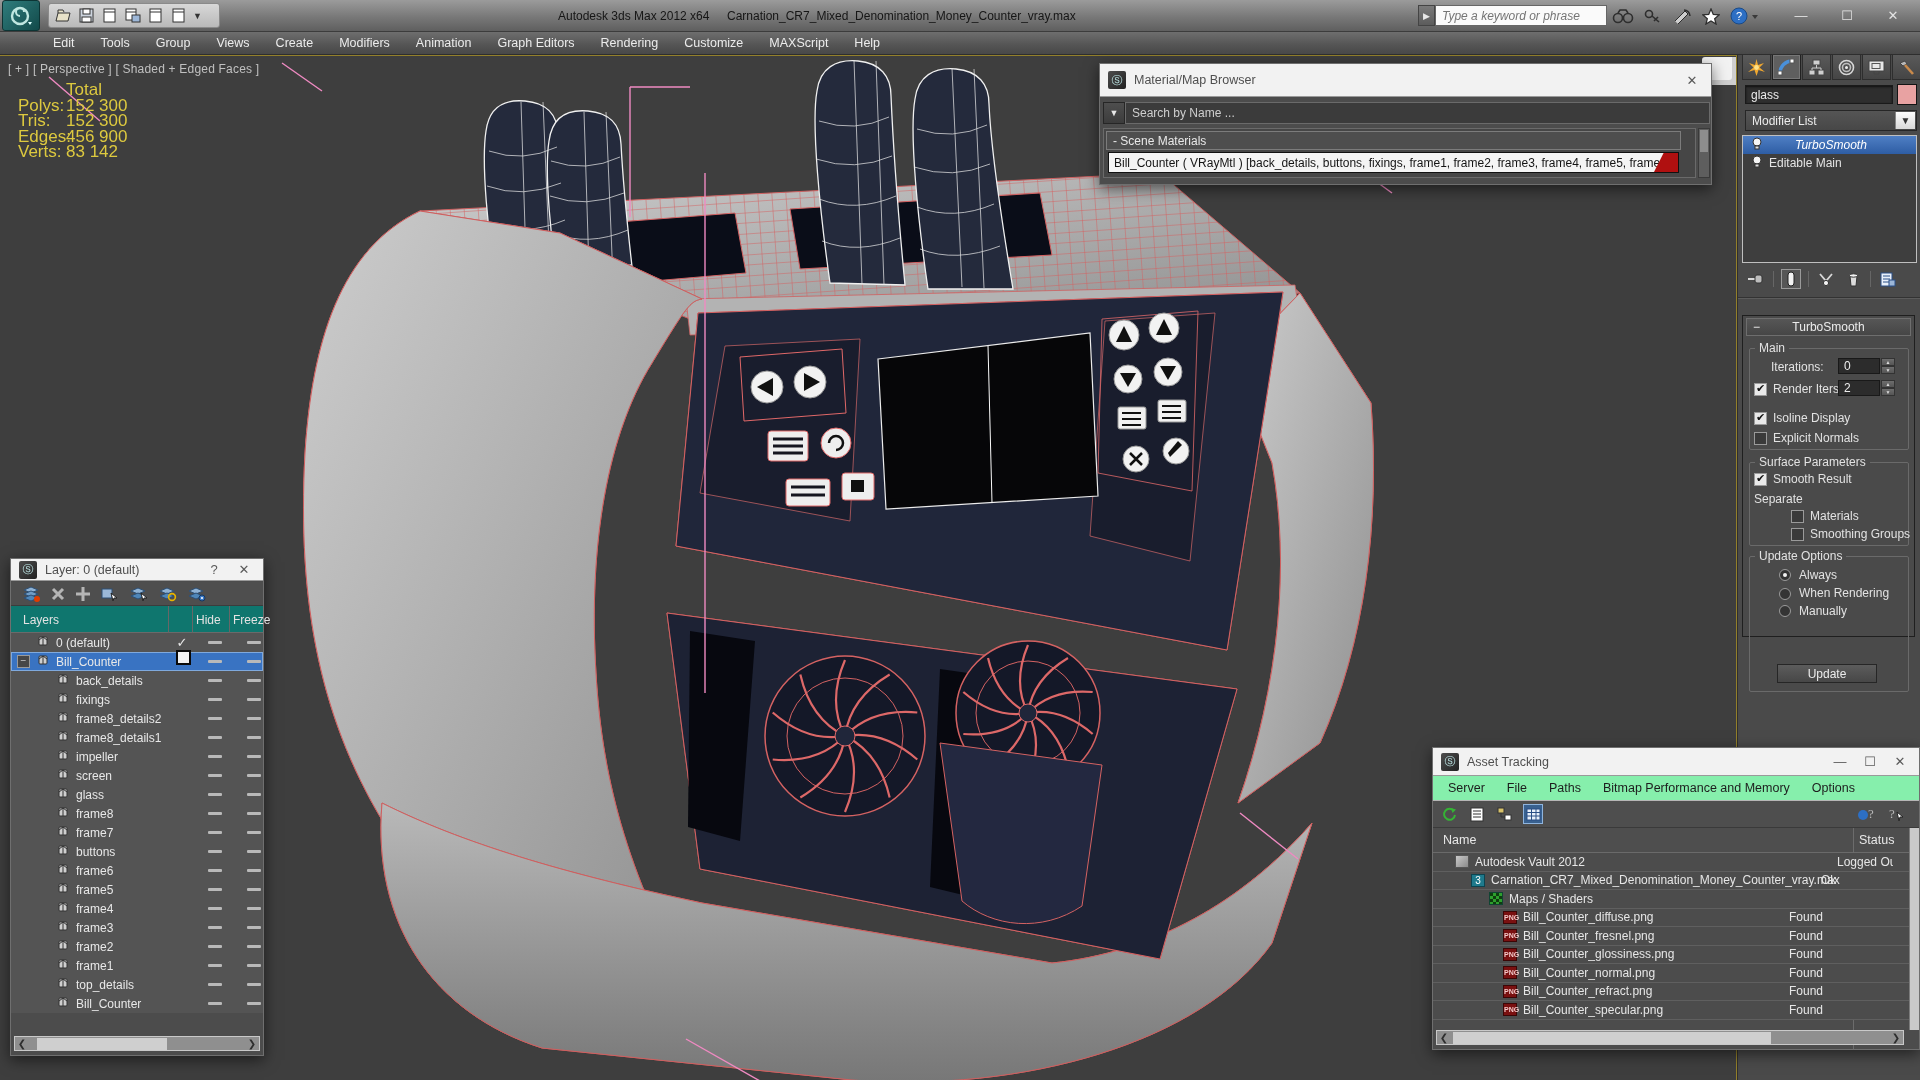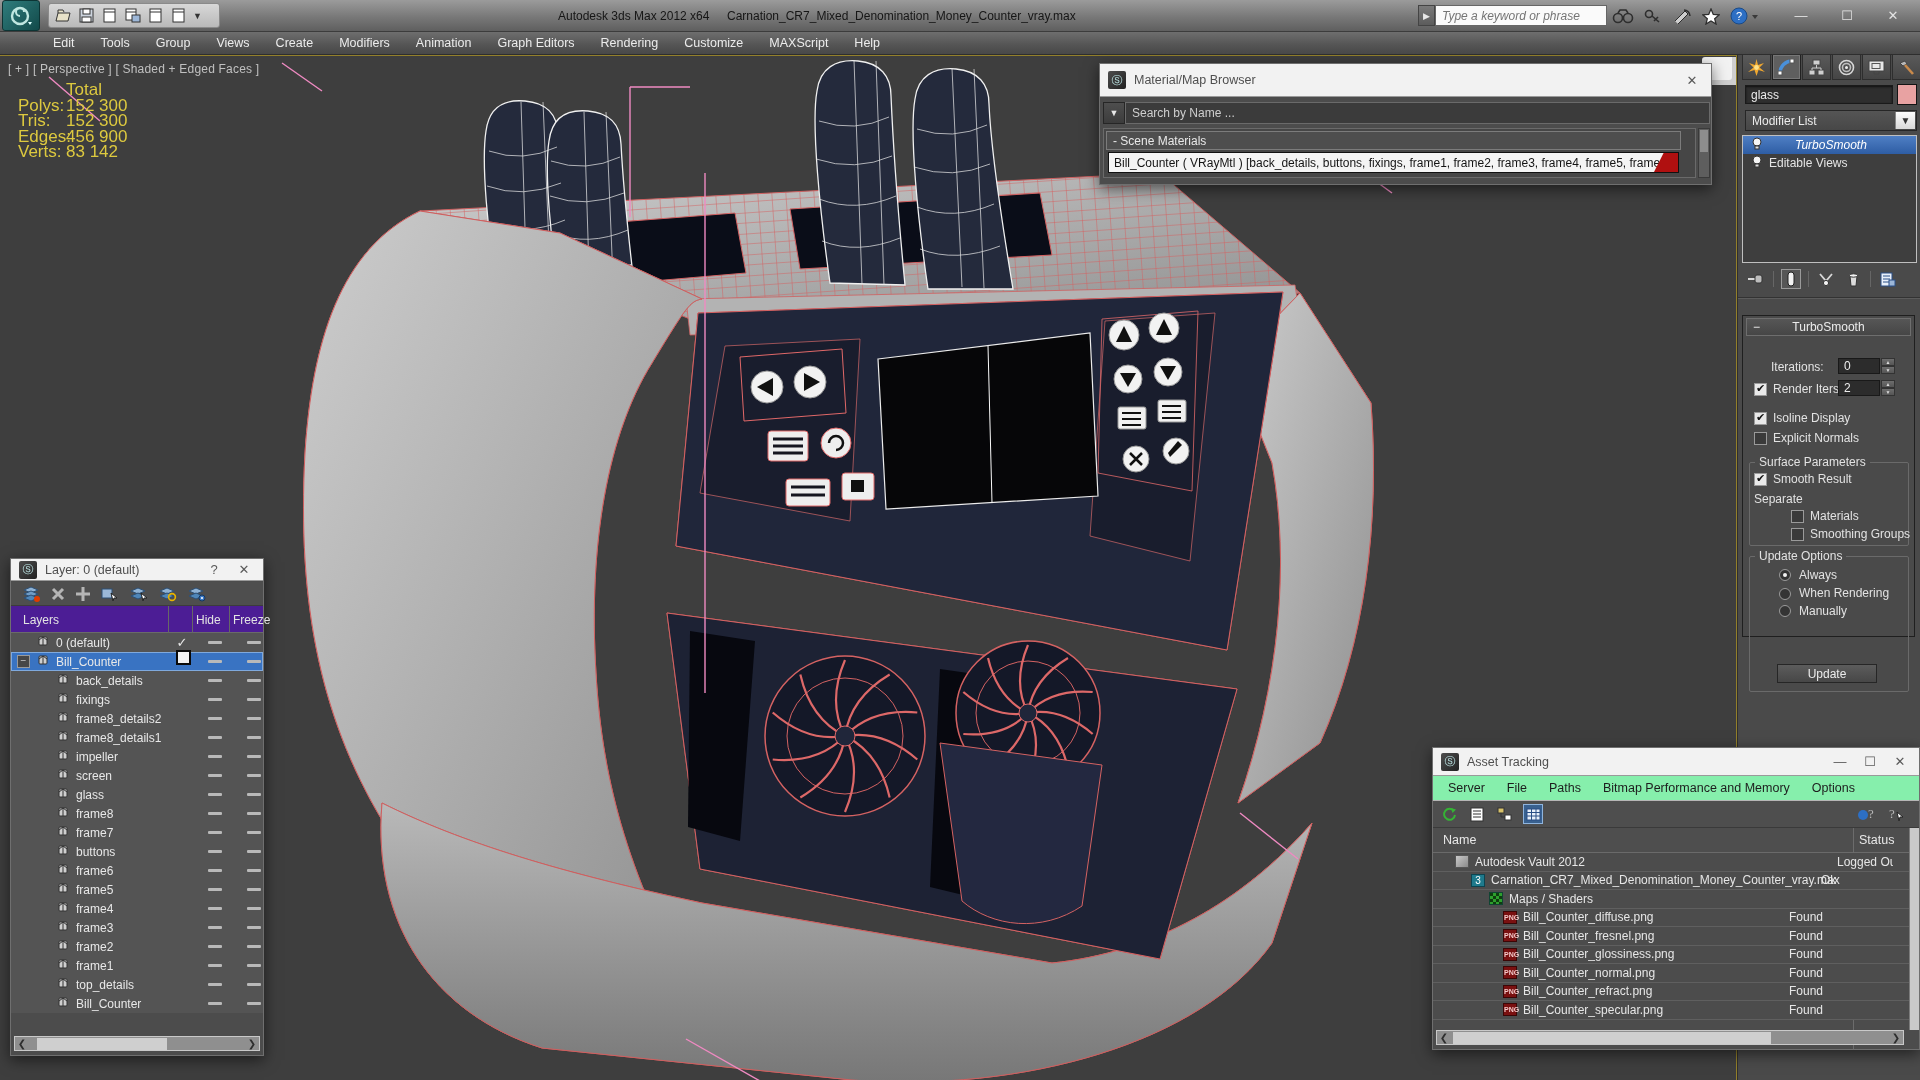--- a/index.html
+++ b/index.html
@@ -114,21 +114,21 @@
   #matred { position:absolute; right:0; top:0; width:24px; height:100%; background:#b01010;
     clip-path:polygon(40% 0,100% 0,100% 100%,0 100%); }
   #matvscroll { left:598px; top:64px; width:12px; height:50px; background:#5e5e5e; border:1px solid #3a3a3a; }
   #matvthumb { position:absolute; left:1px; top:1px; width:8px; height:22px; background:#8d8d8d; }
 
   
   #layerwin { left:10px; top:558px; width:254px; height:498px; }
   #layerwin .ftitle { height:22px; }
   #laytools { left:0; top:23px; width:252px; height:24px; background:#4e4e4e; display:flex; align-items:center;
     gap:9px; padding-left:10px; border-bottom:1px solid #3c3c3c; }
-  #layhdr { left:0; top:47px; width:252px; height:27px; background:#4c1d95; color:#e3e3e3; font-size:12px;
+  #layhdr { left:0; top:47px; width:252px; height:27px; background:#0f766e; color:#e3e3e3; font-size:12px;
     border-bottom:1px solid #6a6a6a; }
   #layhdr span { position:absolute; bottom:5px; }
   .lcol { position:absolute; top:47px; width:1px; height:27px; background:#3a3a3a; border-right:1px solid #676767; }
   #laylist { left:0; top:74px; width:252px; height:380px; background:#545454; }
   .lrow { position:relative; height:19px; display:flex; align-items:center; color:#e8e8e8; font-size:12px; }
   .lrow .lic { margin-left:24px; margin-right:6px; width:15px; text-align:center; }
   .lrow.indent-1 .lic { margin-left:44px; }
   .lrow.selected { background:#3973c2; box-shadow:inset 0 0 0 1px #7fa9dd; }
   .lrow.expand::before { content:"−"; position:absolute; left:6px; top:3px; width:11px; height:11px;
     border:1px solid #9a9a9a; background:#474747; color:#ccc; font-size:10px; line-height:10px; text-align:center; }
@@ -504,21 +504,21 @@
           </span>
           <span class="stkname">TurboSmooth</span>
         </div>
         <div class="stkrow">
           <span class="sic">
             <svg width="12" height="13" viewBox="0 0 12 13">
               <circle cx="6" cy="5" r="4" fill="#f5f5f5" stroke="#333"></circle>
               <rect x="4" y="9" width="4" height="3" fill="#ddd" stroke="#333"></rect>
             </svg>
           </span>
-          <span class="stkname">Editable Views</span>
+          <span class="stkname">Editable Main</span>
         </div>
       </div>
     <div id="stacktools" class="abs">
       <div class="stool">
         <svg width="18" height="14" viewBox="0 0 18 14">
             <path d="M1 7 H8" stroke="#d8d8d8" stroke-width="2"></path>
             <rect x="8" y="3" width="7" height="8" rx="2" fill="#bdbdbd" stroke="#333"></rect>
           </svg>
       </div>
       <div class="sdiv"></div>
@@ -550,20 +550,23 @@
       </div>
     </div>
     <div id="cp-sep" class="abs"></div>
 
     <div id="rollout" class="abs">
       <div id="rollhead" class="abs">
         <span id="rollminus">−</span>
         <span>TurboSmooth</span>
       </div>
 
+      <div class="grp" style="top:32px; height:102px;">
+        <span class="grplab">Main</span>
+      </div>
       <div class="cprow" style="left:28px; top:44px;justify-content:center;">
           <span>Iterations:</span>
         </div>
       <div class="cprow" style="left:95px; top:42px;">
         <div class="numfld">0</div>
         <div class="spin">
             <div>▲</div>
             <div>▼</div>
           </div>
       </div>

